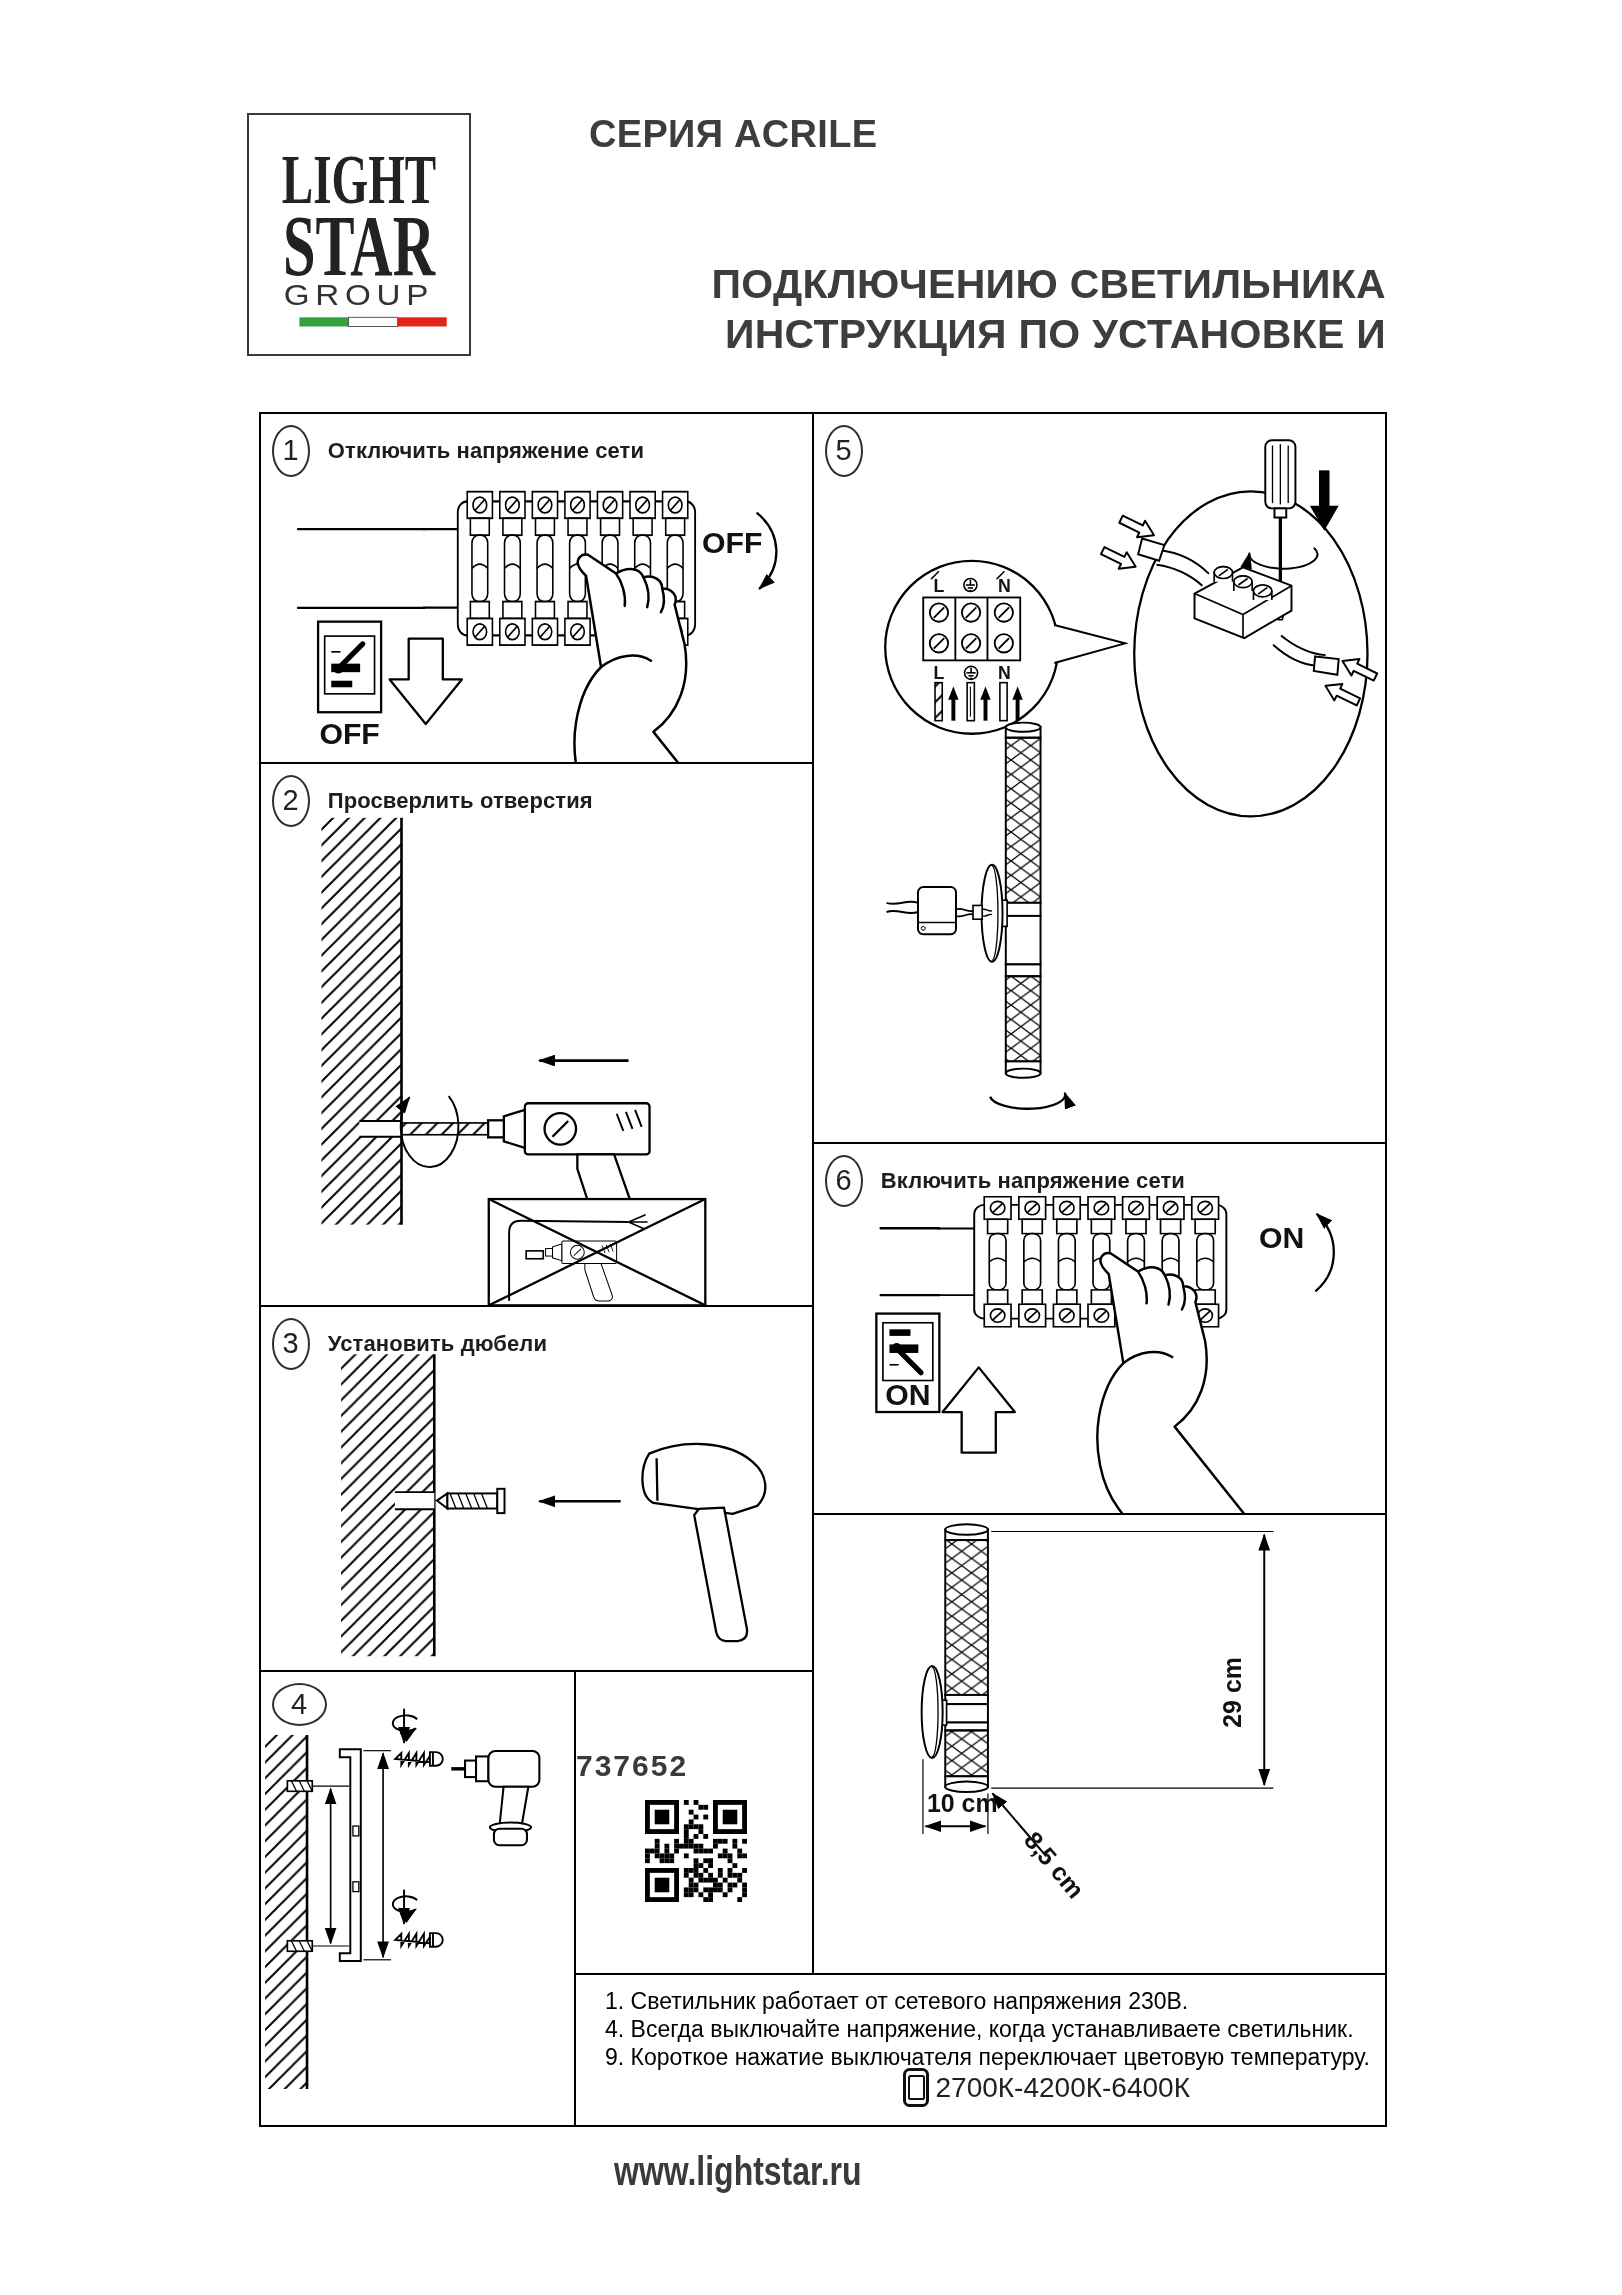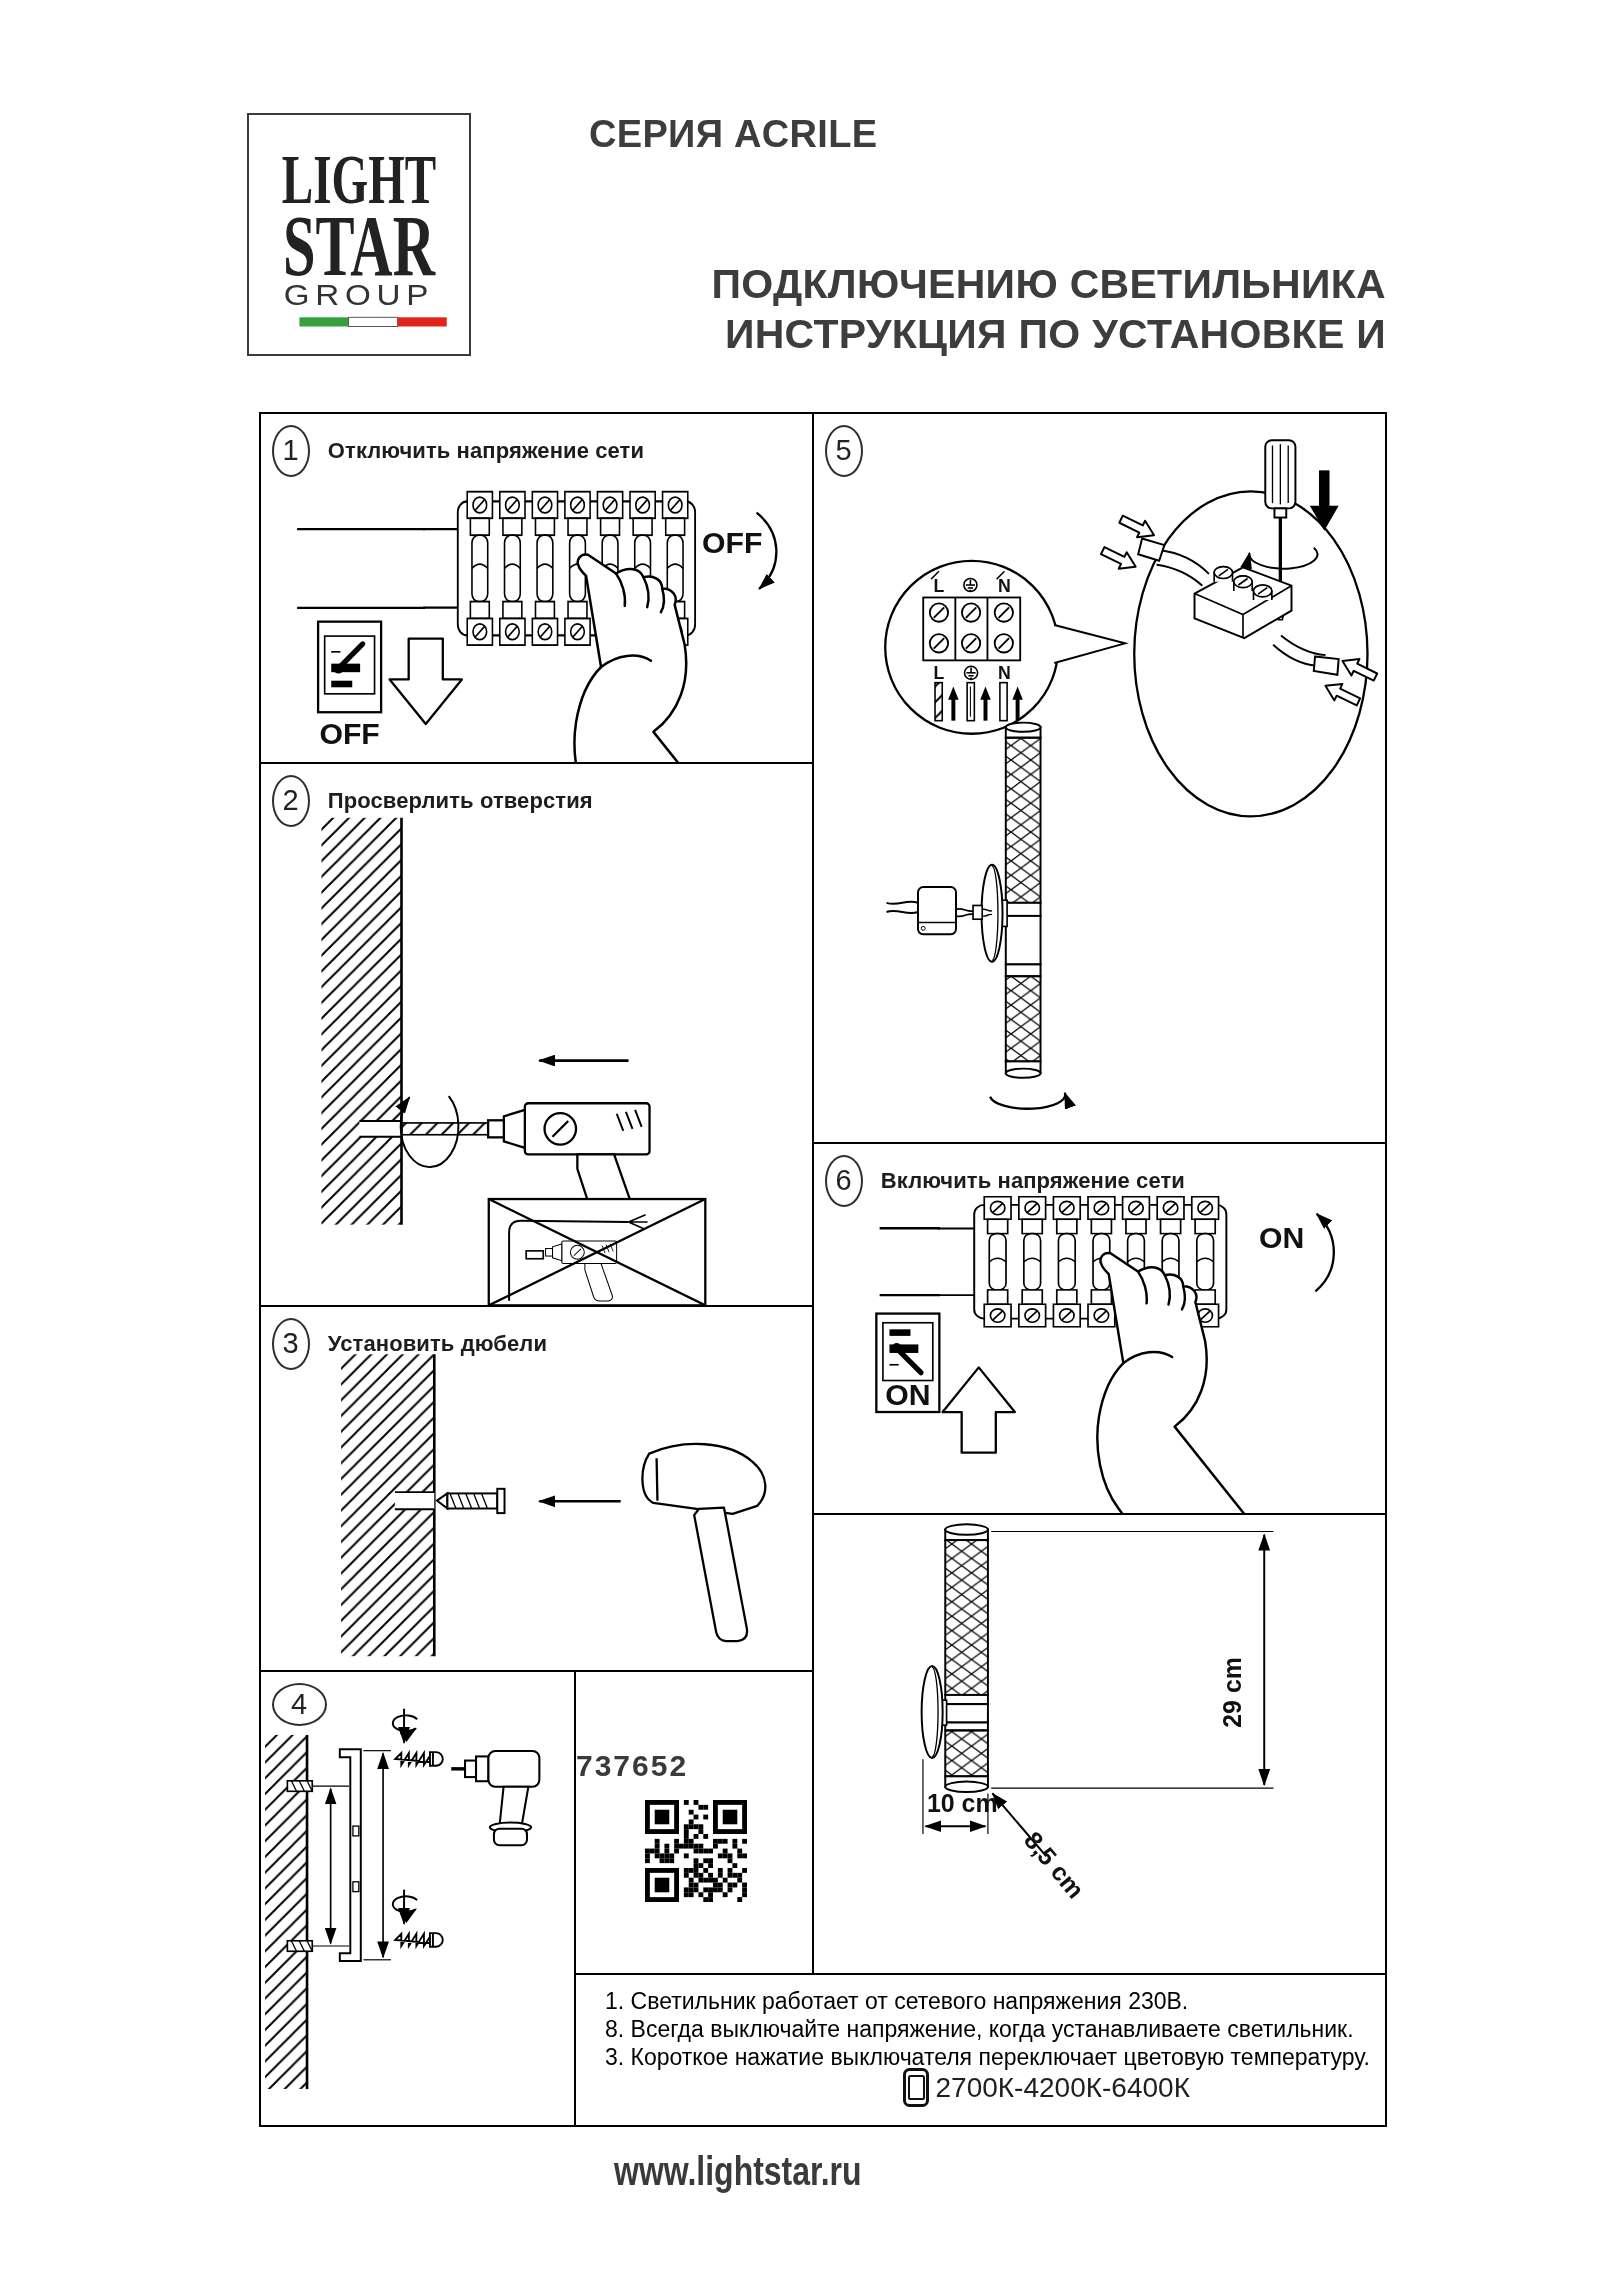--- a/index.html
+++ b/index.html
@@ -624,22 +624,22 @@
       <g>
         <line x1="272" y1="424" x2="354" y2="520" stroke="#000" stroke-width="3" marker-start="url(#ahr)"></line>
         <text transform="translate(318,496) rotate(50)" class="dim">8,5 cm</text>
       </g>
     </svg>
   </section>
 
   <section class="panel" style="left:574px;top:1973px;width:813px;height:154px">
     <div class="notes">
       <div>1. Светильник работает от сетевого напряжения 230В.</div>
-      <div>8. Всегда выключайте напряжение, когда устанавливаете светильник.</div>
-      <div>3. Короткое нажатие выключателя переключает цветовую температуру.</div>
+      <div>4. Всегда выключайте напряжение, когда устанавливаете светильник.</div>
+      <div>9. Короткое нажатие выключателя переключает цветовую температуру.</div>
     </div>
     <div class="ctrow">
       <div class="sw-icon">
           <div class="sw-icon-inner"></div>
         </div>
       <div class="ct-text">2700К-4200К-6400К</div>
     </div>
   </section>
 
   <div class="footer">www.lightstar.ru</div>

